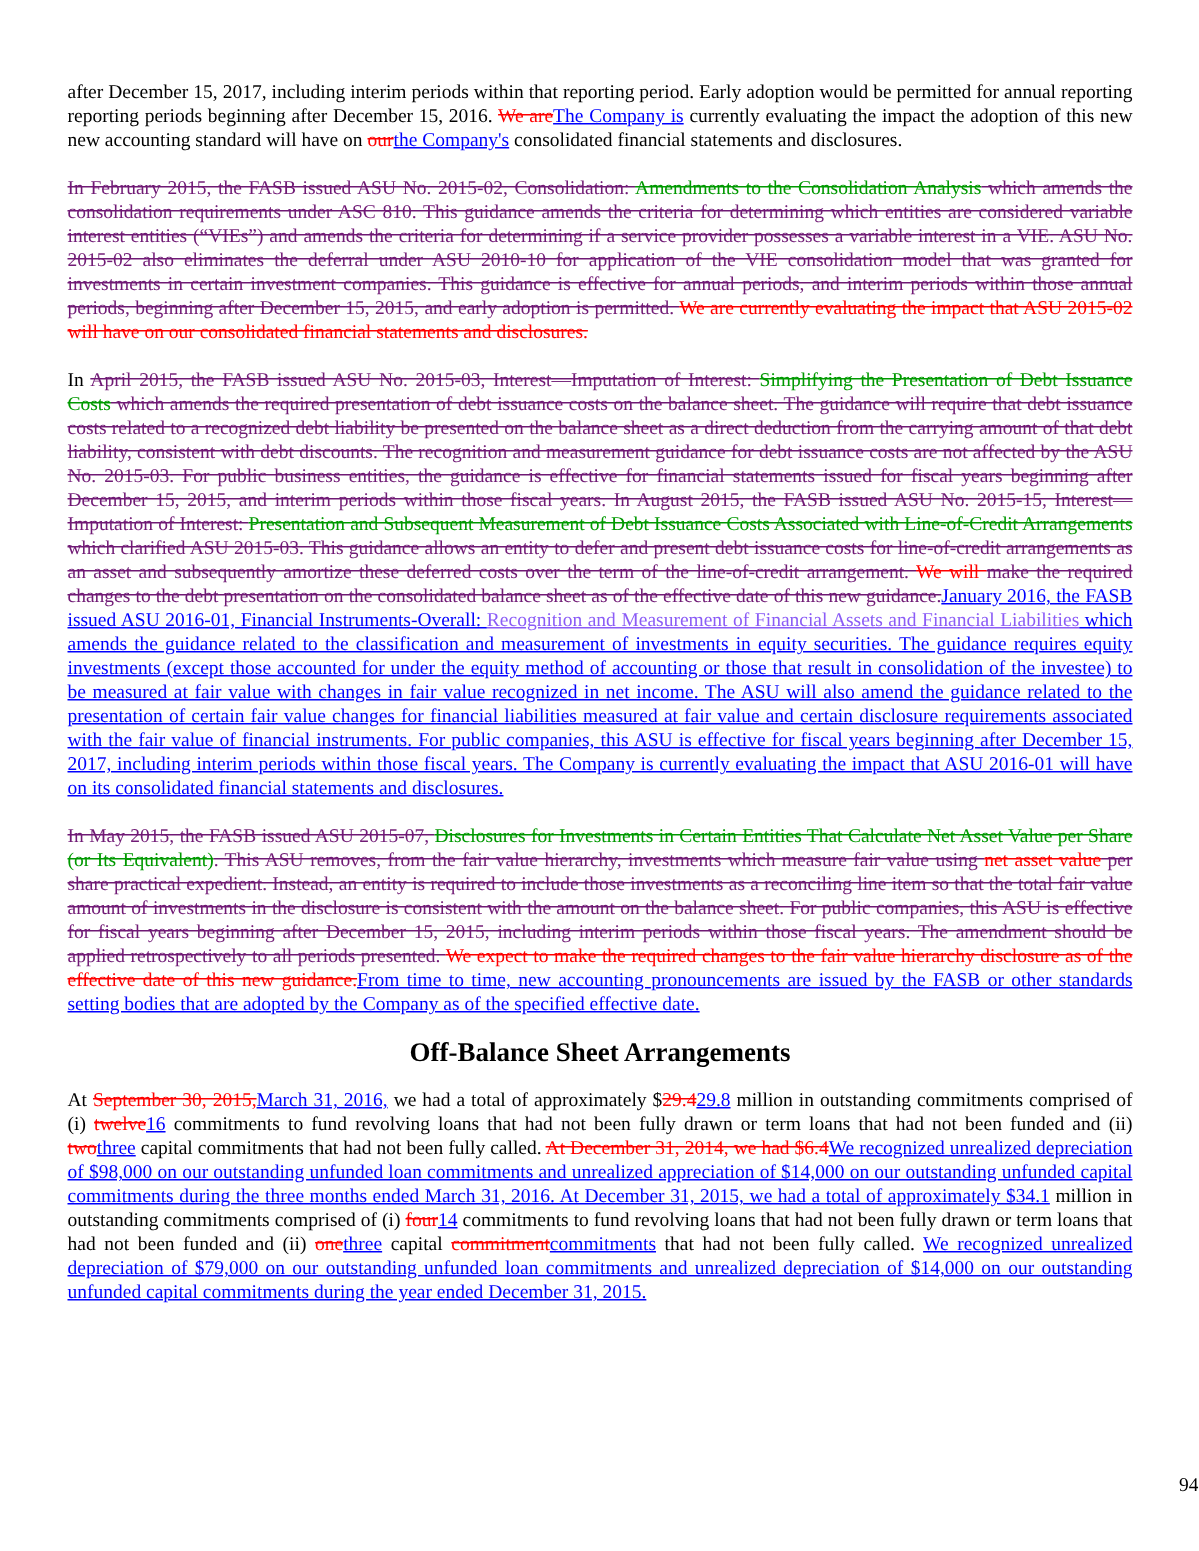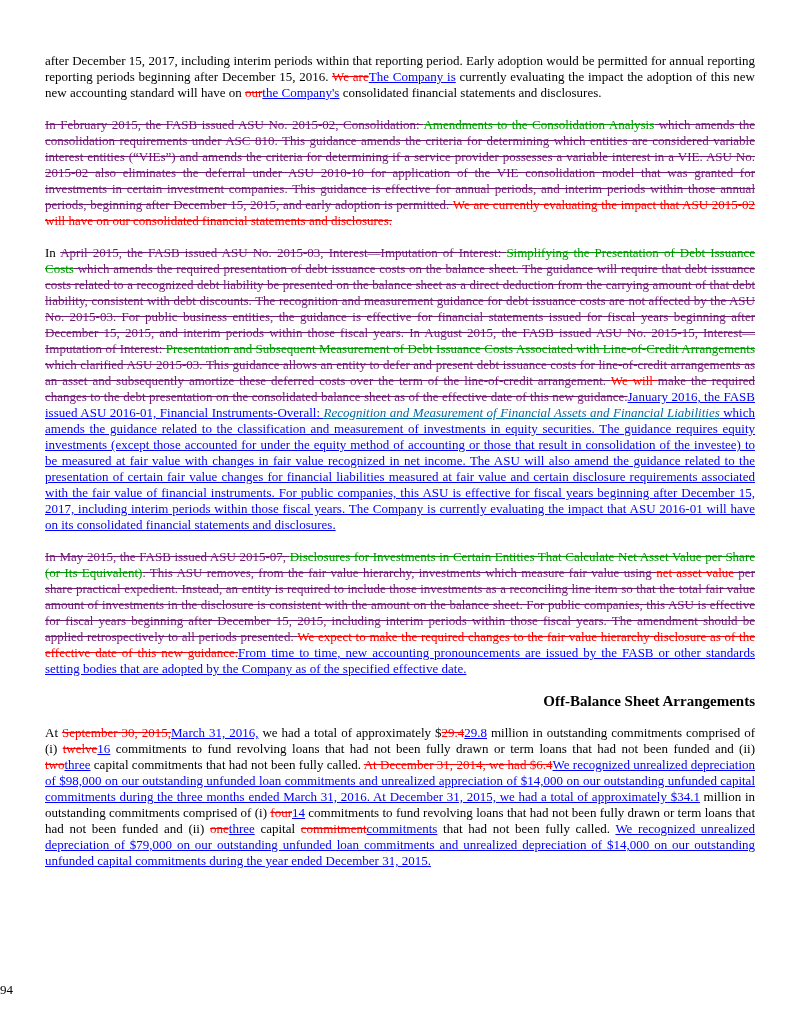--- a/index.html
+++ b/index.html
@@ -21,39 +21,39 @@
     right: 44px;
     top: 53px;
   }
   p.para {
     font-size: 13px;
     line-height: 16px;
     text-align: justify;
     margin: 0 0 16px 0;
   }
   h3.heading {
-    font-size: 15px;
+    font-size: 18px;
     line-height: 16px;
     font-weight: bold;
-    text-align: right;
+    text-align: center;
     margin: 4px 0 16px 0;
   }
   .r-plain { color: #000000; }
   .r-bold { color: #000000; font-weight: bold; }
   .r-del-green { color: #701a75; text-decoration: line-through; }
   .r-del-green-italic { color: #009900; text-decoration: line-through; }
   .r-del-red { color: #ff0000; text-decoration: line-through; }
   .r-ins-blue { color: #0000ff; text-decoration: underline; }
-  .r-ins-blue-italic { color: #0369a1; text-decoration: underline; font-style: italic; }
+  .r-ins-blue-italic { color: #8b5cf6; text-decoration: underline; }
   .page-number {
     position: absolute;
     left: 0;
     right: 0;
     top: 982px;
-    text-align: left;
+    text-align: right;
     font-size: 13px;
     color: #000000;
   }
 </style>
 </head>
 <body>
 
 <div class="page">
   <div class="content">
       <p class="para"><span class="r-plain">after December 15, 2017, including interim periods within that reporting period. Early adoption would be permitted for annual reporting reporting periods beginning after December 15, 2016. </span><span class="r-del-red">We are</span><span class="r-ins-blue">The Company is</span><span class="r-plain"> currently evaluating the impact the adoption of this new new accounting standard will have on </span><span class="r-del-red">our</span><span class="r-ins-blue">the Company's</span><span class="r-plain"> consolidated financial statements and disclosures.</span></p>

